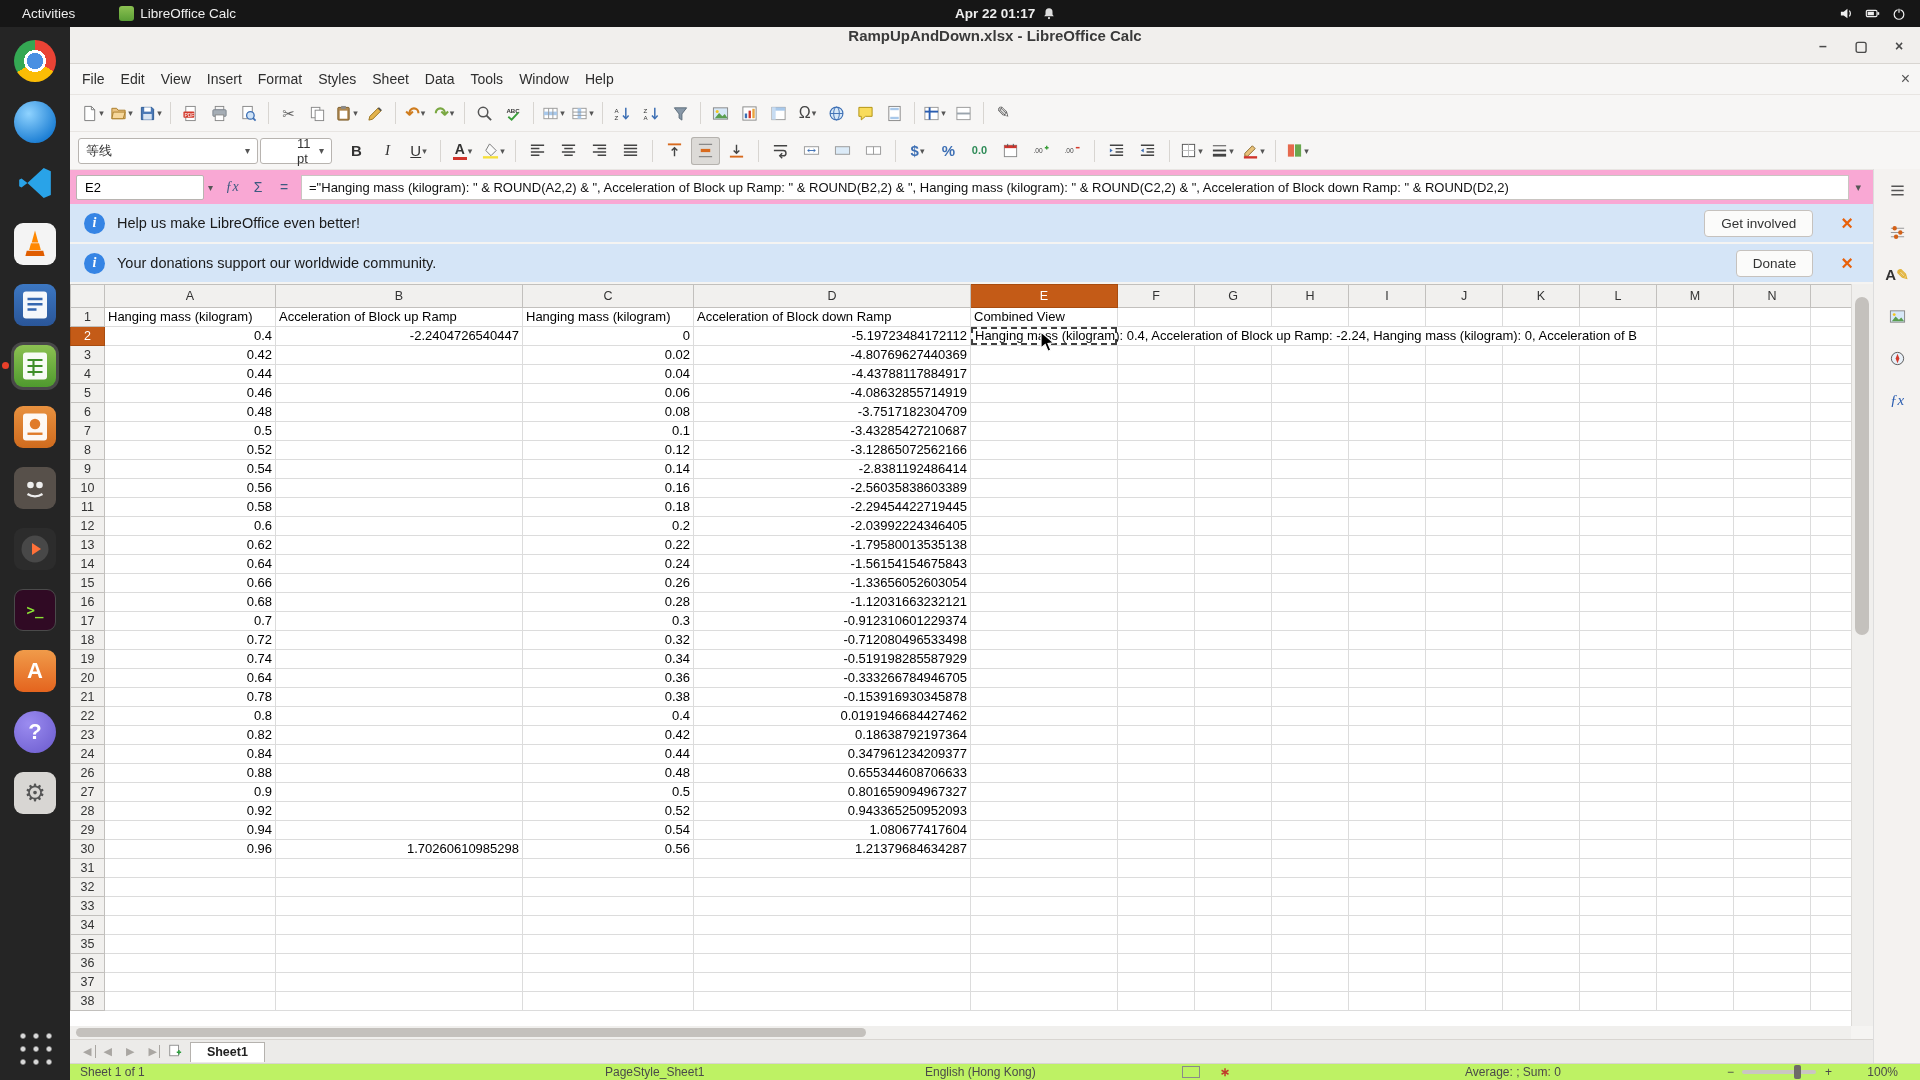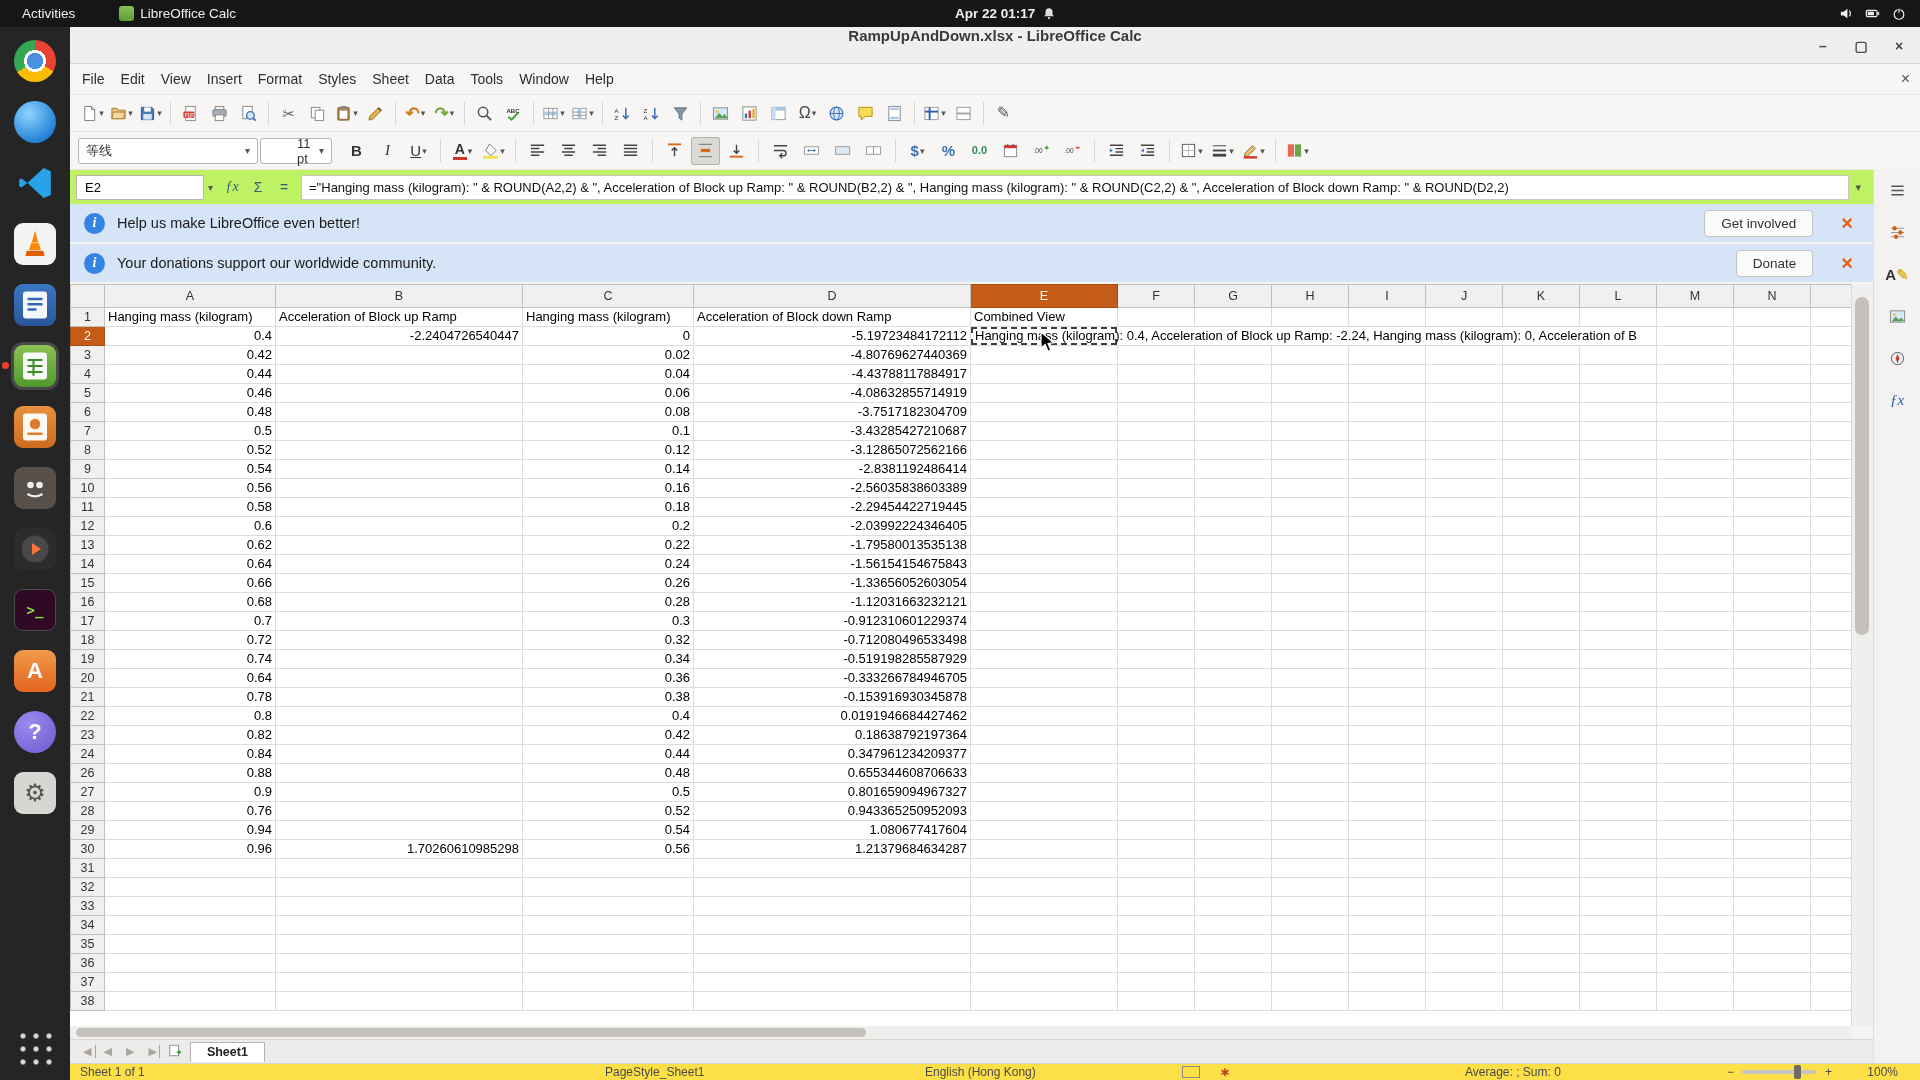--- a/index.html
+++ b/index.html
@@ -58,21 +58,21 @@
     padding:0 7px;font-size:13px;color:#333;box-sizing:border-box;}
   .combo .caret{margin-left:auto;font-size:10px;color:#555;}
   .fontbox{width:180px;margin-right:0;}
   .sizebox{width:72px;margin-right:8px;padding-left:36px;}
   .fmt-b{font-weight:bold;font-size:15px;color:#333;}
   .fmt-i{font-style:italic;font-size:15px;font-family:"Liberation Serif",serif;color:#333;}
   .fmt-u{text-decoration:underline;font-size:15px;color:#333;}
   .fmt-a{font-size:14px;font-weight:bold;color:#333;display:inline-flex;flex-direction:column;align-items:center;line-height:1;}
   .fmt-a .bar{width:14px;height:3px;margin-top:1px;}
   
-  .formulabar{position:absolute;left:0;top:142px;width:1803px;height:35px;background:#bef264;border-top:1px solid #e8e5e2;
+  .formulabar{position:absolute;left:0;top:142px;width:1803px;height:35px;background:#f9a8d4;border-top:1px solid #e8e5e2;
     display:flex;align-items:center;padding:0 6px;box-sizing:border-box;}
   .namebox{width:128px;height:25px;background:#fff;border:1px solid #b8b4b0;border-radius:2px;display:flex;align-items:center;
     padding:0 8px;font-size:13px;box-sizing:border-box;}
   .nb-caret{font-size:10px;color:#555;padding:0 6px 0 4px;}
   .fbico{width:26px;text-align:center;font-size:14px;color:#3d5a80;}
   .forminput{flex:1;height:25px;background:#fff;border:1px solid #c9c5c1;margin-left:4px;display:flex;align-items:center;
     padding:0 7px;font-size:13px;white-space:nowrap;overflow:hidden;box-sizing:border-box;color:#111;}
   .fb-expand{font-size:11px;color:#555;padding:0 6px;}
   
   .infobar{position:absolute;left:0;width:1803px;height:38px;background:#d5e5f7;display:flex;align-items:center;
@@ -100,21 +100,21 @@
   .hscrollrow{position:absolute;left:0;top:999px;width:1781px;height:13px;background:#f0efed;}
   .hthumb{position:absolute;left:6px;top:2px;width:790px;height:9px;background:#c4c1bd;border-radius:5px;}
   
   .tabbar{position:absolute;left:0;top:1012px;width:1803px;height:24px;background:#ecebe9;border-top:1px solid #d8d5d1;
     display:flex;align-items:center;font-size:12.5px;box-sizing:border-box;}
   .tabnav{color:#a9a6a2;font-size:11px;padding:0 7px;}
   .addsheet{margin:0 8px;}
   .sheettab{background:#fff;border:1px solid #b5b2ae;border-bottom:none;padding:3px 16px;font-weight:bold;color:#222;height:20px;
     display:flex;align-items:center;box-sizing:border-box;}
   
-  .statusbar{position:absolute;left:0;top:1036px;width:1850px;height:17px;background:#fde047;border-top:1px solid #d8d5d1;
+  .statusbar{position:absolute;left:0;top:1036px;width:1850px;height:17px;background:#bef264;border-top:1px solid #d8d5d1;
     font-size:12px;color:#4a4a4a;box-sizing:border-box;}
   .sb{position:absolute;top:0;height:16px;line-height:16px;white-space:nowrap;}
   .selmode{width:16px;height:10px;border:1px solid #8a8a8a;display:inline-block;margin-top:2px;}
   .modified{color:#c0392b;font-weight:bold;}
   .zslider{position:absolute;top:6px;width:74px;height:4px;background:#c9c6c2;border-radius:2px;}
   .zthumb{position:absolute;left:52px;top:-5px;width:7px;height:14px;background:#6e6b68;border-radius:2px;}
   
   .sidestrip{position:absolute;left:1803px;top:142px;width:47px;height:894px;background:#f4f2f0;border-left:1px solid #ddd;
     box-sizing:border-box;display:flex;flex-direction:column;align-items:center;padding-top:8px;gap:16px;}
   .ss-ico{width:28px;height:26px;display:flex;align-items:center;justify-content:center;border-radius:4px;}
@@ -1174,21 +1174,21 @@
               <td class="cell num"></td>
               <td class="cell num"></td>
               <td class="cell num"></td>
               <td class="cell num"></td>
               <td class="cell num"></td>
               <td class="cell num"></td>
               <td class="cell"></td>
             </tr>
             <tr>
               <th class="rowh">28</th>
-              <td class="cell num">0.76</td>
+              <td class="cell num">0.92</td>
               <td class="cell num"></td>
               <td class="cell num">0.52</td>
               <td class="cell num">0.943365250952093</td>
               <td class="cell num"></td>
               <td class="cell num"></td>
               <td class="cell num"></td>
               <td class="cell num"></td>
               <td class="cell num"></td>
               <td class="cell num"></td>
               <td class="cell num"></td>

